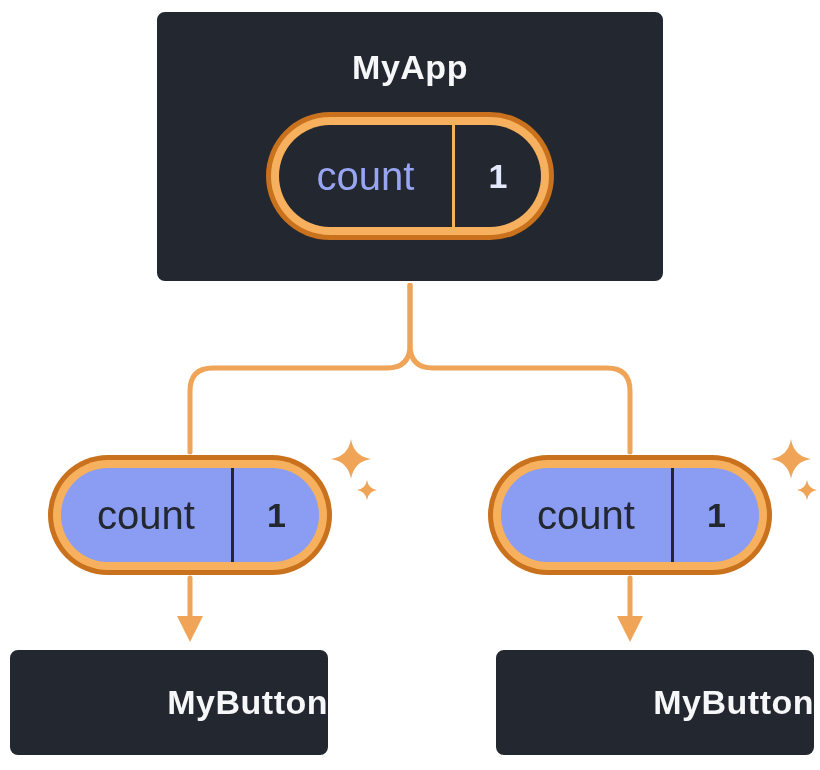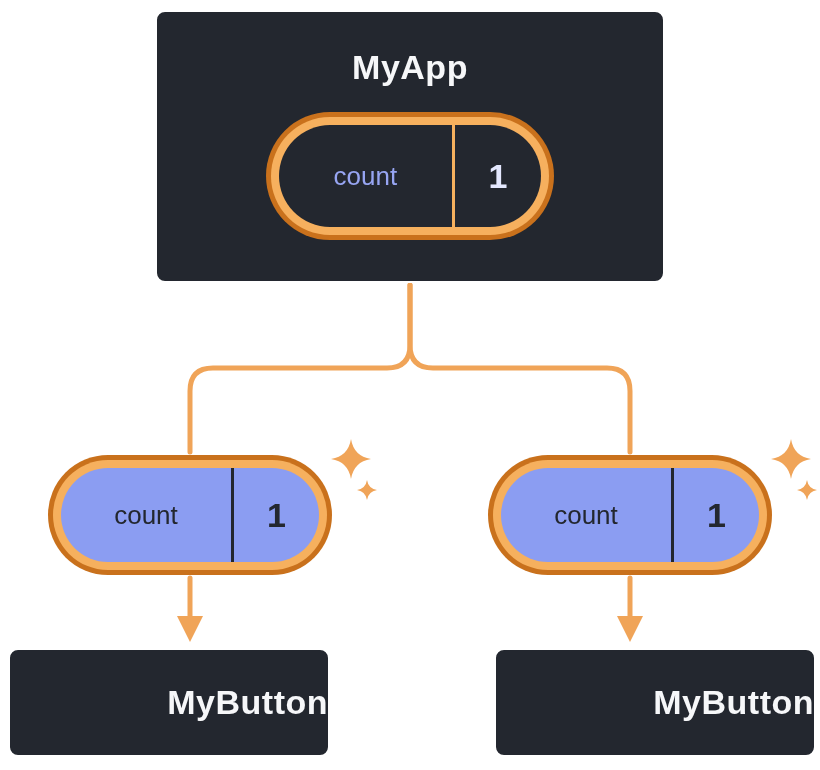--- a/index.html
+++ b/index.html
@@ -54,21 +54,21 @@
     border-radius: 999px;
     width: 100%; height: 100%;
     display: flex;
     align-items: stretch;
     overflow: hidden;
   }
   .pill-core.dark   { background: var(--box-bg, #23272f); }
   .pill-core.purple { background: var(--purple-fill, #8b9df2); }
 
   .pill-cell { display: flex; align-items: center; justify-content: center; }
-  .pill-key { flex: 2; font-size: 26px; }
+  .pill-key { flex: 2; font-size: 40px; }
   .pill-val { flex: 1; font-size: 34px; font-weight: bold; }
   .pill-divider { width: 3px; flex: none; }
 
   .dark .pill-key { color: var(--state-key-color, #97a5f2); }
   .dark .pill-val { color: var(--state-value-color, #e4e8ff); }
   .dark .pill-divider { background: var(--ring-inner, #f6b05e); }
 
   .purple .pill-key { color: var(--dark-text, #23272f); }
   .purple .pill-val { color: var(--dark-text, #23272f); }
   .purple .pill-divider { background: var(--dark-text, #23272f); }

